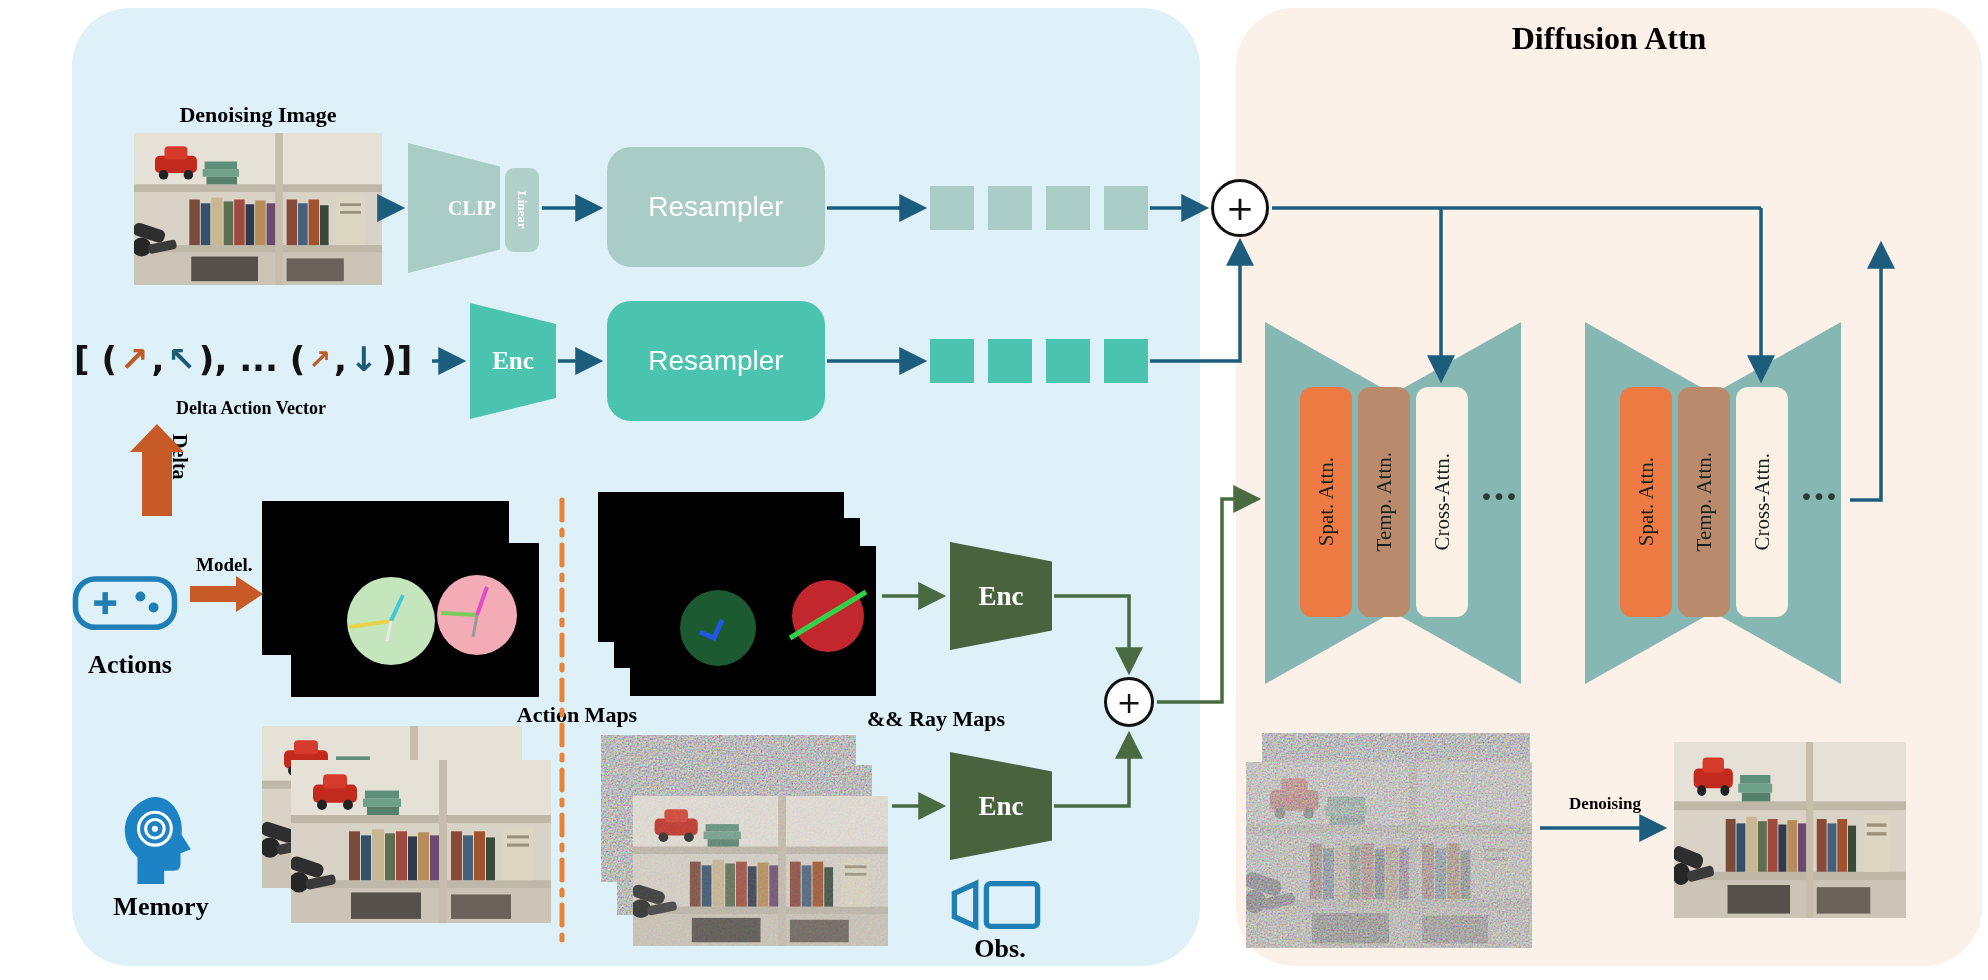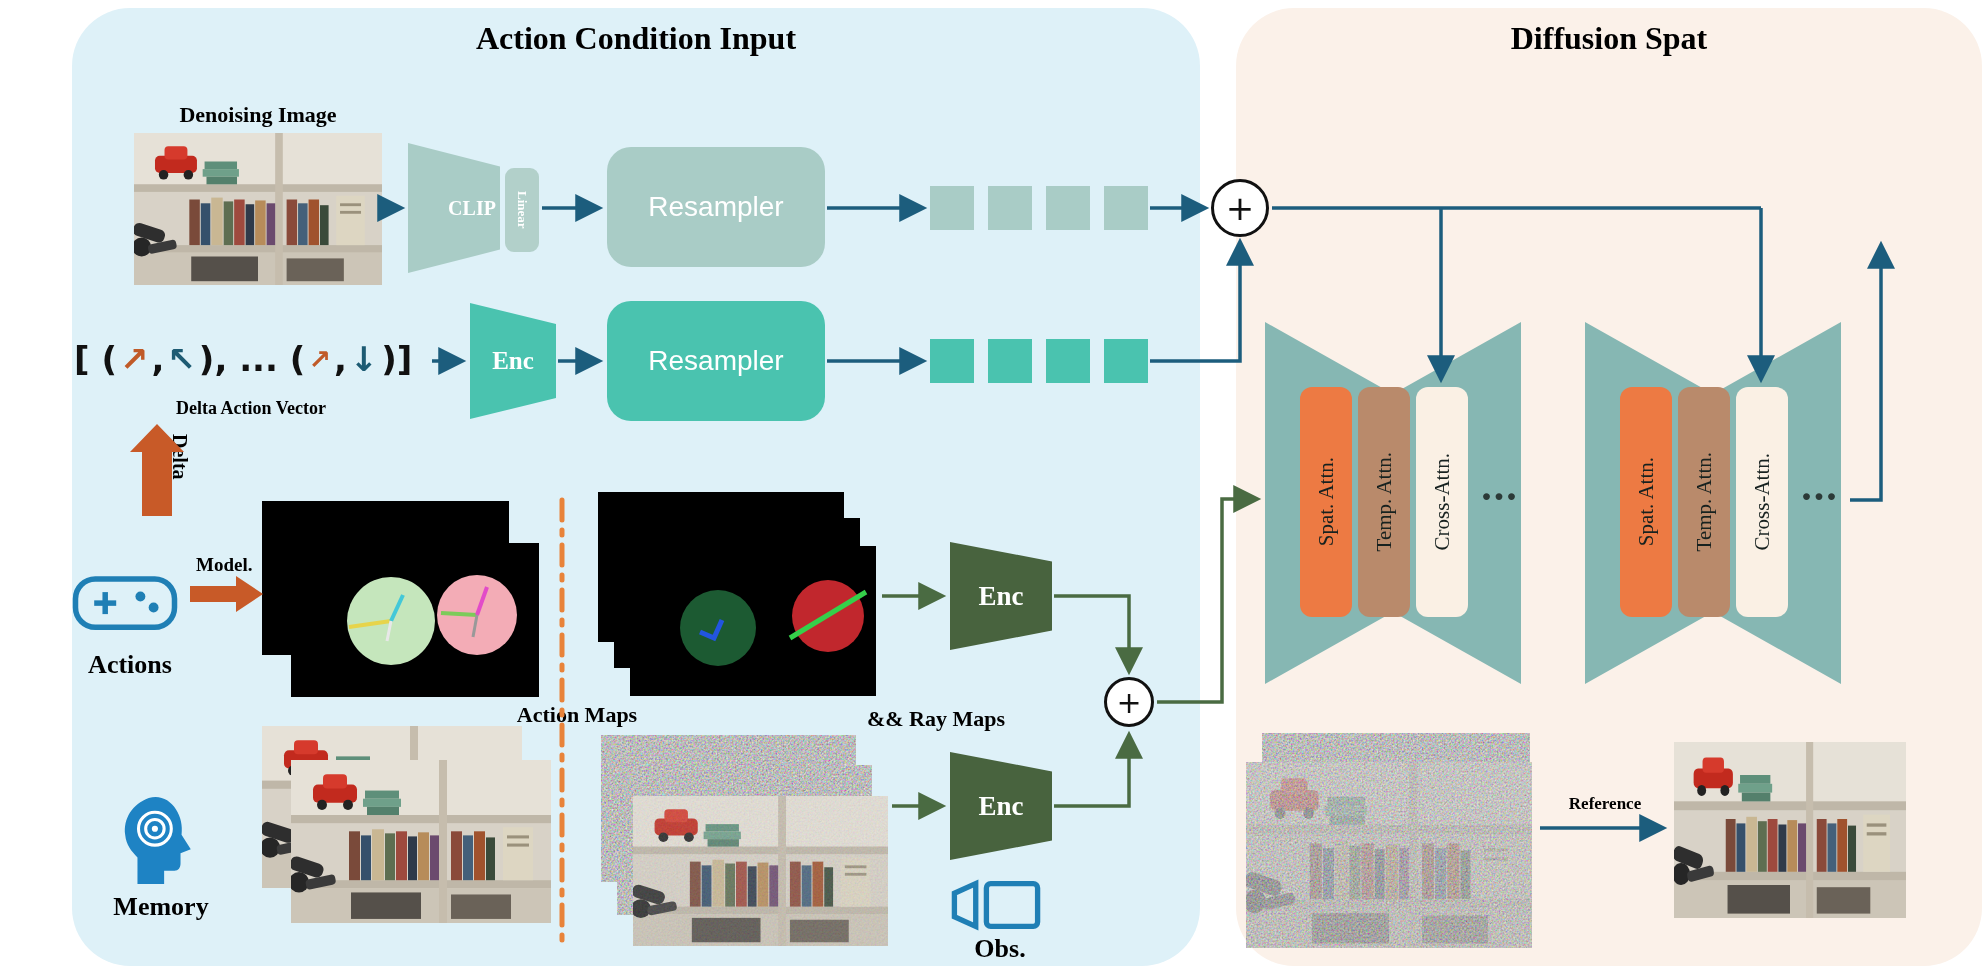--- a/index.html
+++ b/index.html
@@ -88,22 +88,21 @@
         <rect x="14" y="118" width="30" height="10" rx="4" fill="#3A3A3A" transform="rotate(-12 14 118)"></rect>
         <rect x="60" y="130" width="70" height="26" fill="#55504A"></rect>
         <rect x="160" y="132" width="60" height="24" fill="#6A6258"></rect>
       </symbol>
     </defs>
   </svg>
 
   <div class="panel" style="left:72px;top:8px;width:1128px;height:958px;background:#DEF1F8;"></div>
   <div class="panel" style="left:1236px;top:8px;width:746px;height:958px;background:#FBF1E9;"></div>
 
-  <div class="title" style="left:386px;top:20px;width:500px;">Action Condition Input</div>
-  <div class="title" style="left:1359px;top:20px;width:500px;">Diffusion Spat</div>
+  <div class="title" style="left:1359px;top:20px;width:500px;">Diffusion Attn</div>
 
   <svg class="svglayer" style="z-index:1" viewBox="0 0 1988 980">
     <polygon points="1265,322 1393,394 1521,322 1521,684 1393,612 1265,684" fill="#86B7B3"></polygon>
     <polygon points="1585,322 1713,394 1841,322 1841,684 1713,612 1585,684" fill="#86B7B3"></polygon>
   </svg>
 
   <div class="lbl ctr" style="left:134px;top:102px;width:248px;font-size:22px;">Denoising Image</div>
   <div class="photo" style="left:134px;top:133px;width:248px;height:152px;">
     <svg viewBox="0 0 260 160" preserveAspectRatio="none">
         <use href="#bookshelf"></use>
@@ -268,21 +267,21 @@
       </svg>
   </div>
   <div class="photo" style="left:1246px;top:762px;width:286px;height:186px;z-index:3;">
     <svg viewBox="0 0 260 160" preserveAspectRatio="none">
         <use href="#bookshelf"></use>
       </svg>
     <svg class="noiselay" style="opacity:0.78">
         <rect width="100%" height="100%" filter="url(#noiseFilter)"></rect>
       </svg>
   </div>
-  <div class="lbl ctr" style="left:1540px;top:794px;width:130px;font-size:17px;font-weight:bold;">Reference</div>
+  <div class="lbl ctr" style="left:1540px;top:794px;width:130px;font-size:17px;font-weight:bold;">Denoising</div>
   <div class="photo" style="left:1674px;top:742px;width:232px;height:176px;">
     <svg viewBox="0 0 260 160" preserveAspectRatio="none">
         <use href="#bookshelf"></use>
       </svg>
   </div>
 
   <svg class="svglayer" style="z-index:5" viewBox="0 0 1988 980">
     <defs>
       <marker id="mb" markerWidth="10" markerHeight="10" refX="6.5" refY="4" orient="auto">
         <path d="M0 0 L8 4 L0 8 Z" fill="#1C5D7D"></path>

